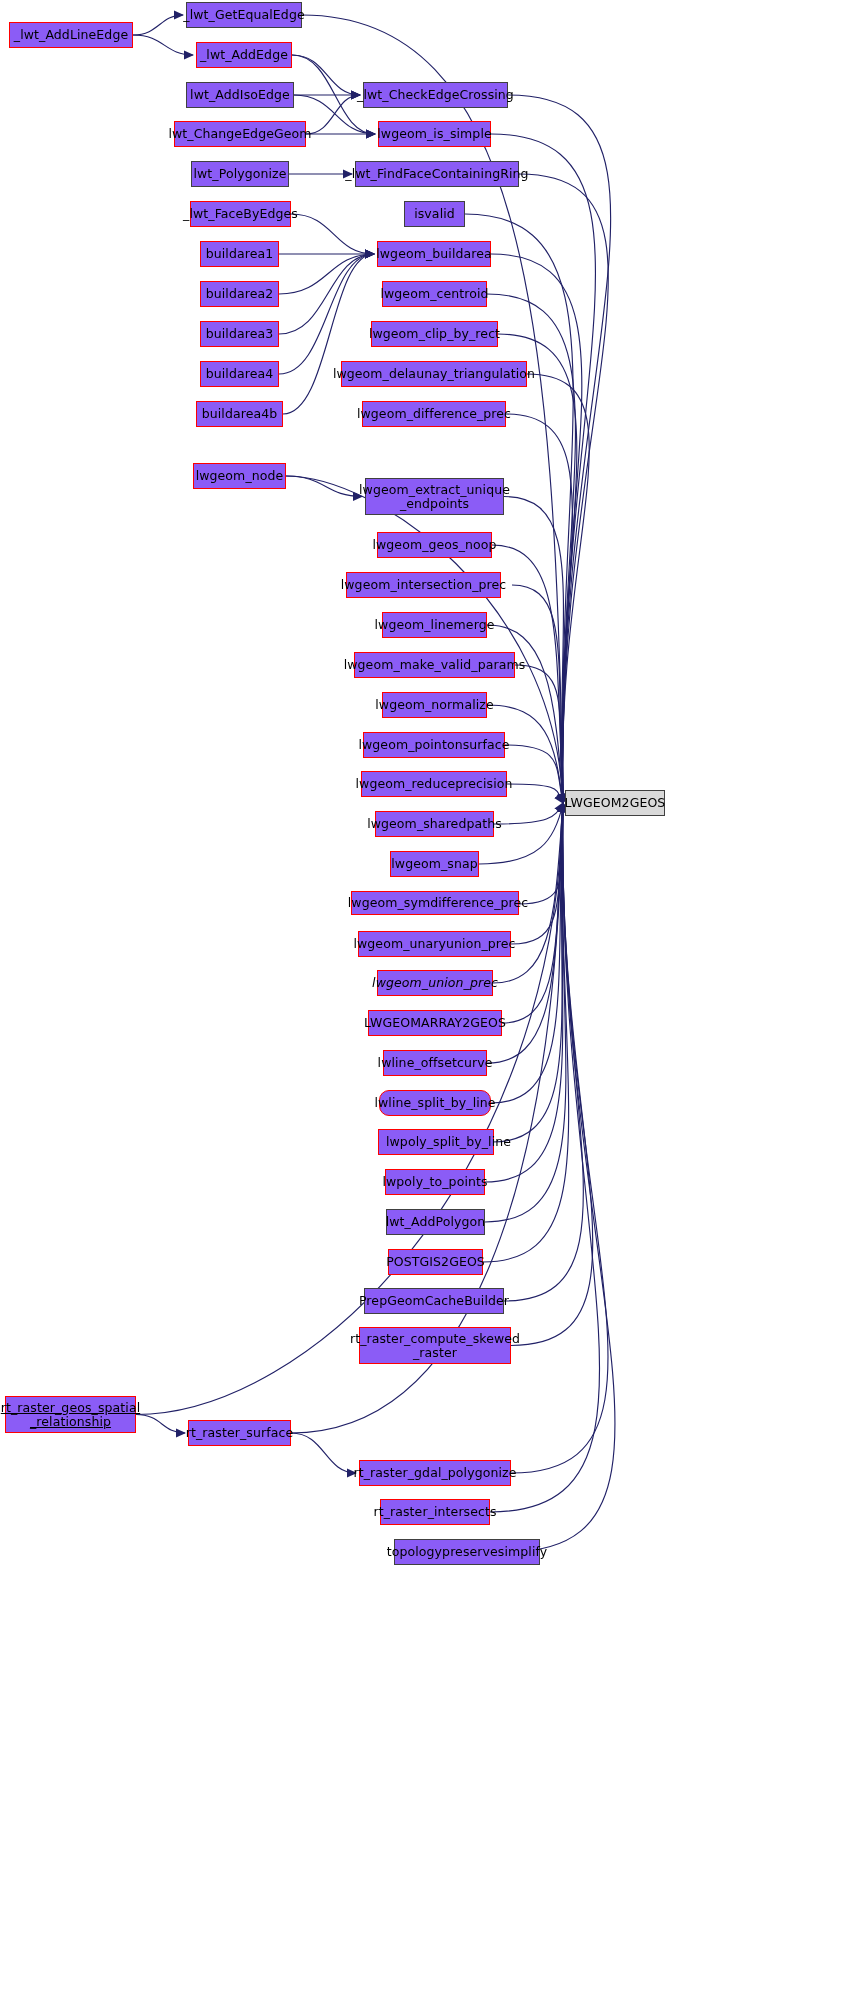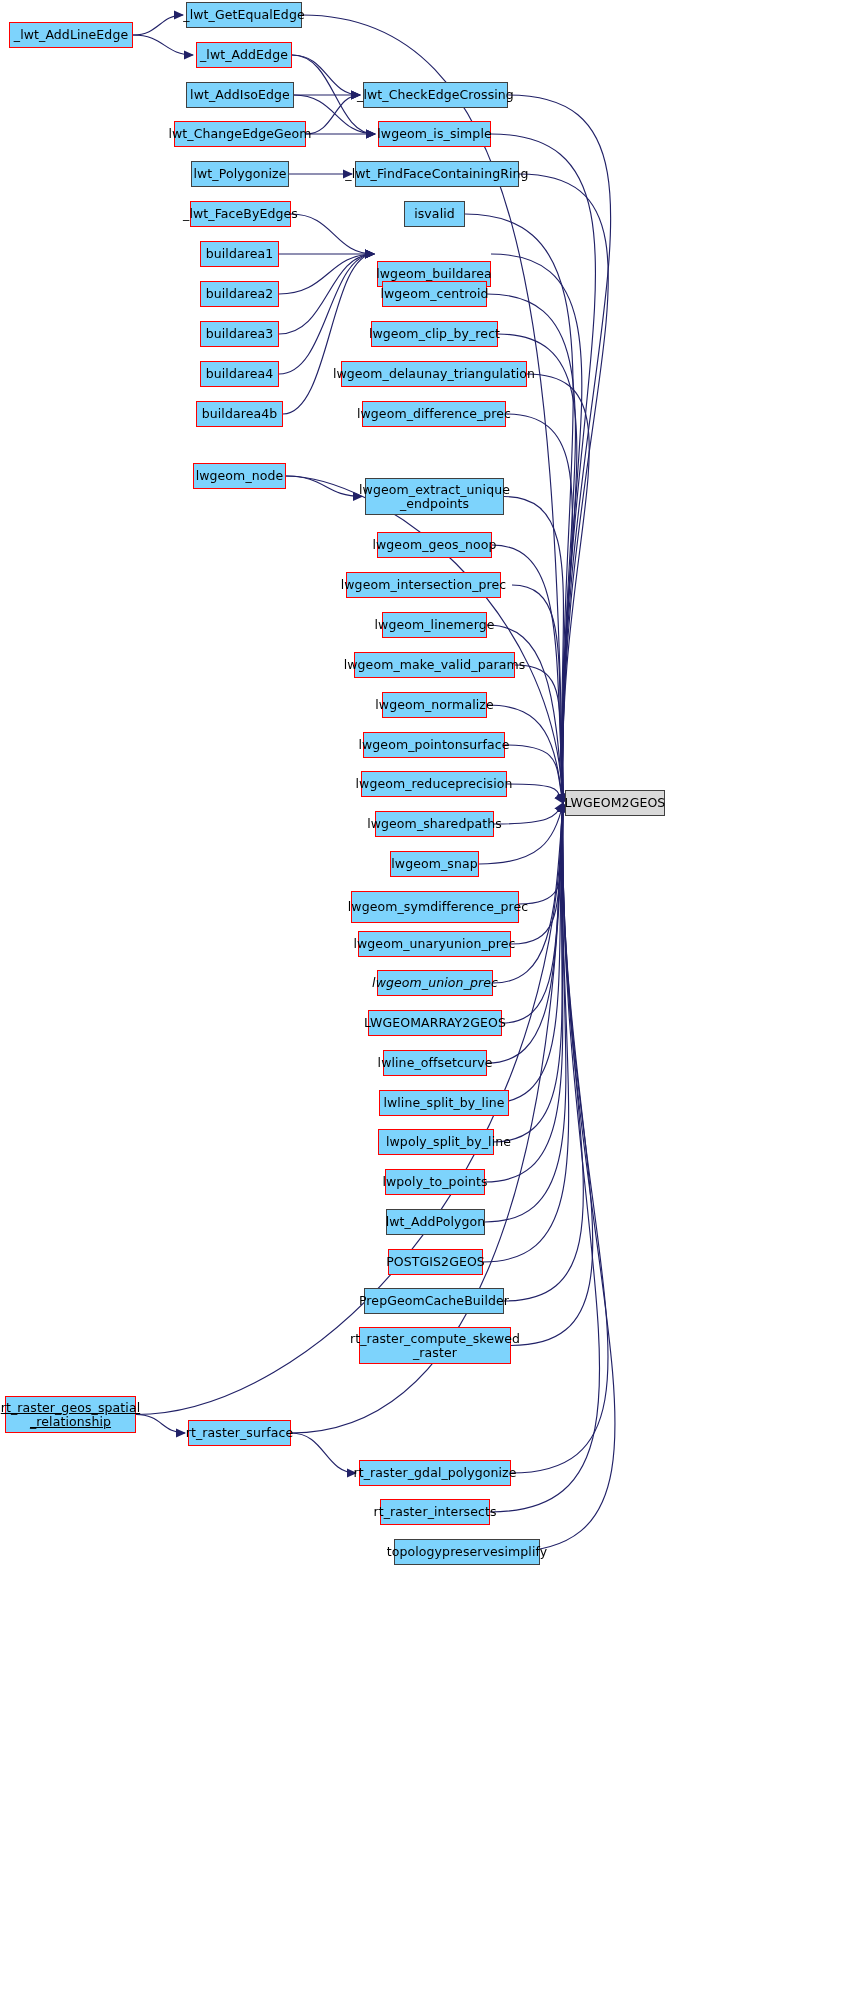--- a/index.html
+++ b/index.html
@@ -17,21 +17,21 @@
     width:847px; height:1995px;
     pointer-events:none;
   }
   .node{
     position:absolute;
     box-sizing:border-box;
     display:flex;
     align-items:center;
     justify-content:center;
     text-align:center;
-    background:#7dd3fc;
+    background:#8b5cf6;
     border:1px solid #ff0000;
     color:#000000;
     font-size:12.5px;
     line-height:1.08;
     white-space:pre-line;
     letter-spacing:0.1px;
     z-index:5;
   }
   .node.black{ border:1px solid #404040; }
   .node.target{
@@ -117,47 +117,47 @@
       <div class="node" style="left: 196px; top: 42px; width: 96px; height: 26px;">_lwt_AddEdge</div>
       <div class="node black" style="left: 186px; top: 82px; width: 108px; height: 26px;">lwt_AddIsoEdge</div>
       <div class="node black" style="left: 363px; top: 82px; width: 145px; height: 26px;">_lwt_CheckEdgeCrossing</div>
       <div class="node" style="left: 174px; top: 121px; width: 132px; height: 26px;">lwt_ChangeEdgeGeom</div>
       <div class="node" style="left: 378px; top: 121px; width: 113px; height: 26px;">lwgeom_is_simple</div>
       <div class="node black" style="left: 191px; top: 161px; width: 98px; height: 26px;">lwt_Polygonize</div>
       <div class="node black" style="left: 355px; top: 161px; width: 164px; height: 26px;">_lwt_FindFaceContainingRing</div>
       <div class="node" style="left: 190px; top: 201px; width: 101px; height: 26px;">_lwt_FaceByEdges</div>
       <div class="node black" style="left: 404px; top: 201px; width: 61px; height: 26px;">isvalid</div>
       <div class="node" style="left: 200px; top: 241px; width: 79px; height: 26px;">buildarea1</div>
-      <div class="node" style="left: 377px; top: 241px; width: 114px; height: 26px; margin-top: 20px;">lwgeom_buildarea</div>
+      <div class="node" style="left: 377px; top: 241px; width: 114px; height: 26px;">lwgeom_buildarea</div>
       <div class="node" style="left: 200px; top: 281px; width: 79px; height: 26px;">buildarea2</div>
       <div class="node" style="left: 382px; top: 281px; width: 105px; height: 26px;">lwgeom_centroid</div>
       <div class="node" style="left: 200px; top: 321px; width: 79px; height: 26px;">buildarea3</div>
       <div class="node" style="left: 371px; top: 321px; width: 127px; height: 26px;">lwgeom_clip_by_rect</div>
       <div class="node" style="left: 200px; top: 361px; width: 79px; height: 26px;">buildarea4</div>
       <div class="node" style="left: 341px; top: 361px; width: 186px; height: 26px;">lwgeom_delaunay_triangulation</div>
       <div class="node" style="left: 196px; top: 401px; width: 87px; height: 26px;">buildarea4b</div>
       <div class="node" style="left: 362px; top: 401px; width: 144px; height: 26px;">lwgeom_difference_prec</div>
       <div class="node" style="left: 193px; top: 463px; width: 93px; height: 26px;">lwgeom_node</div>
       <div class="node black" style="left: 365px; top: 478px; width: 139px; height: 37px;">lwgeom_extract_unique
 _endpoints</div>
       <div class="node" style="left: 377px; top: 532px; width: 115px; height: 26px;">lwgeom_geos_noop</div>
       <div class="node" style="left: 346px; top: 572px; width: 155px; height: 26px;">lwgeom_intersection_prec</div>
       <div class="node" style="left: 382px; top: 612px; width: 105px; height: 26px;">lwgeom_linemerge</div>
       <div class="node" style="left: 354px; top: 652px; width: 161px; height: 26px;">lwgeom_make_valid_params</div>
       <div class="node" style="left: 382px; top: 692px; width: 105px; height: 26px;">lwgeom_normalize</div>
       <div class="node" style="left: 363px; top: 732px; width: 142px; height: 26px;">lwgeom_pointonsurface</div>
       <div class="node" style="left: 361px; top: 771px; width: 146px; height: 26px;">lwgeom_reduceprecision</div>
       <div class="node" style="left: 375px; top: 811px; width: 119px; height: 26px;">lwgeom_sharedpaths</div>
       <div class="node" style="left: 390px; top: 851px; width: 89px; height: 26px;">lwgeom_snap</div>
-      <div class="node" style="left: 351px; top: 891px; width: 168px; height: 32px; padding-left: 6px;">lwgeom_symdifference_prec</div>
+      <div class="node" style="left: 351px; top: 891px; width: 168px; height: 24px; padding-left: 6px;">lwgeom_symdifference_prec</div>
       <div class="node" style="left: 358px; top: 931px; width: 153px; height: 26px;">lwgeom_unaryunion_prec</div>
       <div class="node" style="left: 377px; top: 970px; width: 116px; height: 26px; font-style: italic;">lwgeom_union_prec</div>
       <div class="node" style="left: 368px; top: 1010px; width: 134px; height: 26px;">LWGEOMARRAY2GEOS</div>
       <div class="node" style="left: 383px; top: 1050px; width: 104px; height: 26px;">lwline_offsetcurve</div>
-      <div class="node" style="left: 379px; top: 1090px; width: 130px; height: 26px;">lwline_split_by_line</div>
+      <div class="node" style="left: 379px; top: 1090px; width: 112px; height: 26px; border-radius: 10px;">lwline_split_by_line</div>
       <div class="node" style="left: 378px; top: 1129px; width: 116px; height: 26px; padding-left: 25px;">lwpoly_split_by_line</div>
       <div class="node" style="left: 385px; top: 1169px; width: 100px; height: 26px;">lwpoly_to_points</div>
       <div class="node black" style="left: 386px; top: 1209px; width: 99px; height: 26px;">lwt_AddPolygon</div>
       <div class="node" style="left: 388px; top: 1249px; width: 95px; height: 26px;">POSTGIS2GEOS</div>
       <div class="node black" style="left: 364px; top: 1288px; width: 140px; height: 26px;">PrepGeomCacheBuilder</div>
       <div class="node" style="left: 359px; top: 1327px; width: 152px; height: 37px;">rt_raster_compute_skewed
 _raster</div>
       <div class="node" style="left: 5px; top: 1396px; width: 131px; height: 37px; text-decoration: underline;">rt_raster_geos_spatial
 _relationship</div>
       <div class="node" style="left: 188px; top: 1420px; width: 103px; height: 26px;">rt_raster_surface</div>

